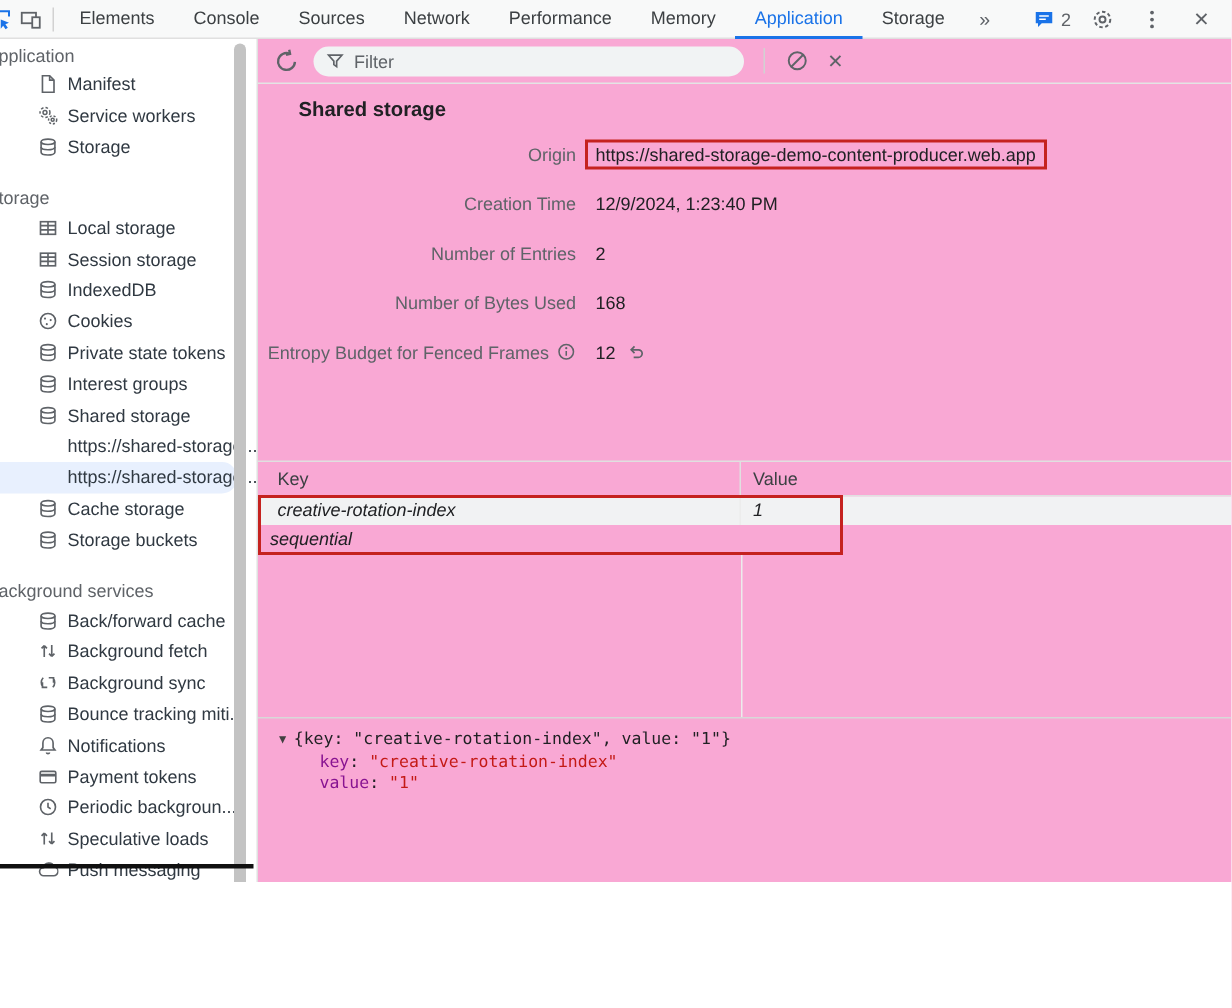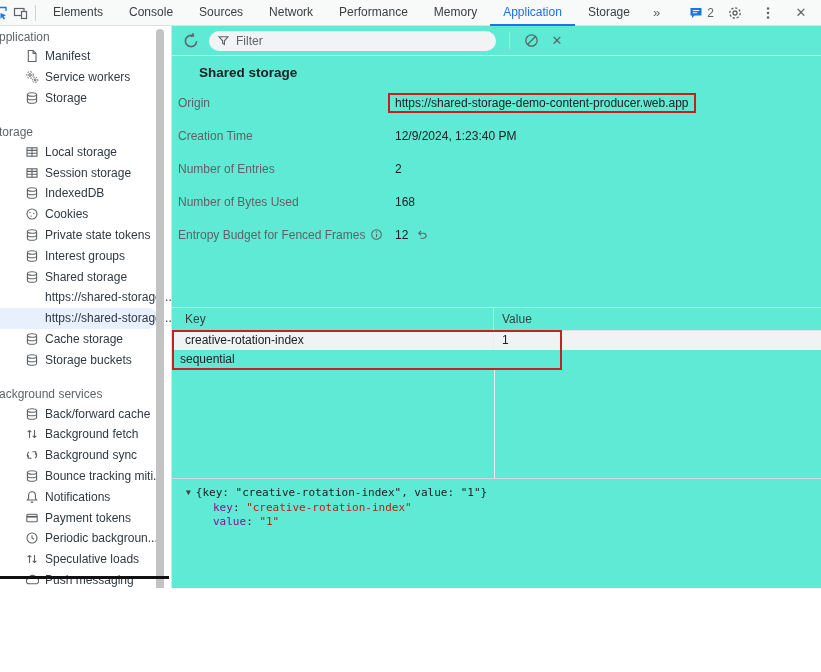--- a/index.html
+++ b/index.html
@@ -34,45 +34,45 @@
   .s-item { height:20.8px; display:flex; align-items:center; cursor:pointer; white-space:nowrap; color:#303942; }
   .s-item .ico { width:14px; height:14px; margin-left:34px; margin-right:6px; color:#5f6368; flex:0 0 14px; }
   .s-item .ico svg { display:block; width:14px; height:14px; }
   .s-item.child { padding-left:54px; }
   .s-item.sel { background:var(--selbg); border-radius:0 10px 10px 0; }
   .sb-track { position:absolute; top:0; right:6px; width:9px; height:100%; }
   .sb-thumb { position:absolute; top:3px; left:0; width:8px; height:618px; border-radius:4px; background:#c3c3c3; cursor:pointer; }
   .black-line { position:absolute; left:0; bottom:9px; width:169px; height:3px; background:#101010; }
 
   
-  .main { flex:1; display:flex; flex-direction:column; min-width:0; background:#5eead4; }
+  .main { flex:1; display:flex; flex-direction:column; min-width:0; background:#f9a8d4; }
   .toolbar { height:30px; flex:0 0 30px; display:flex; align-items:center; border-bottom:1px solid #e4e4e4; padding-left:10px; }
   .refresh { width:18px; height:18px; color:#5f6368; cursor:pointer; margin-right:9px; }
   .filter-pill { width:287px; height:20px; border-radius:10px; background:#f1f3f4; display:flex; align-items:center;
     padding-left:8px; gap:6px; cursor:text; }
   .filter-pill .ph { color:#5f6368; font-size:12px; }
   .t-div { width:1px; height:17px; background:#d2d2d2; margin:0 11px 0 13px; }
   .t-icon { width:20px; height:20px; display:flex; align-items:center; justify-content:center; color:#5f6368; cursor:pointer; margin-right:6px; }
 
   .content { flex:1; position:relative; overflow:hidden; }
   .pg-title { margin:8px 0 0 27px; font-size:13.5px; font-weight:600; height:18px; line-height:18px; }
   .meta { margin-top:4px; font-size:12px; }
   .m-row { height:33px; display:flex; align-items:center; }
-  .m-label { width:212px; text-align:right; color:#5f6368; display:flex; align-items:center; gap:5px;margin-left:6px; }
-  .m-val { margin-left:5px; color:#202124; display:flex; align-items:flex-start; gap:8px; }
+  .m-label { width:212px; text-align:right; color:#5f6368; display:flex; justify-content:flex-end; align-items:center; gap:5px; }
+  .m-val { margin-left:13px; color:#202124; display:flex; align-items:flex-start; gap:8px; }
   .redbox { border:2px solid var(--ann); padding:1px 5px; margin-left:-7px; }
   .info-ic, .undo-ic { width:13px; height:13px; color:#5f6368; display:inline-flex; }
   .undo-ic { cursor:pointer; }
 
   
   .grid { margin-top:56px; position:relative; font-size:12px; }
   .g-head { height:24px; display:flex; border-top:1px solid #e0e0e0; border-bottom:1px solid #e0e0e0; align-items:center; color:#3c4043; }
   .g-key { width:322px; padding-left:13px; border-right:1px solid #e0e0e0; height:100%; display:flex; align-items:center; }
   .g-valc { flex:1; padding-left:8px; }
-  .g-row { height:18.5px; display:flex; align-items:center; cursor:default; }
+  .g-row { height:18.5px; display:flex; align-items:center; cursor:default;font-style:italic; }
   .g-row:nth-child(odd) { background:#f1f2f3; }
   .g-row .g-key { border-right:1px solid #ececec; }
   .g-fill { height:110px; position:relative; }
   .g-fill:before { content:""; position:absolute; left:322px; top:0; bottom:0; width:1px; background:#ececec; }
   .ann-box { position:absolute; left:0; top:23px; width:390px; height:40px; border:2px solid var(--ann); pointer-events:none; }
 
   
   .preview { border-top:1px solid #d8d8d8; padding:7px 0 0 14px;
     font-family:"DejaVu Sans Mono","Liberation Mono",monospace; font-size:11px; line-height:14.5px; color:#202124; }
   .caret { display:inline-block; font-size:8px; color:#404040; margin-right:5px; cursor:pointer; vertical-align:1px; }

